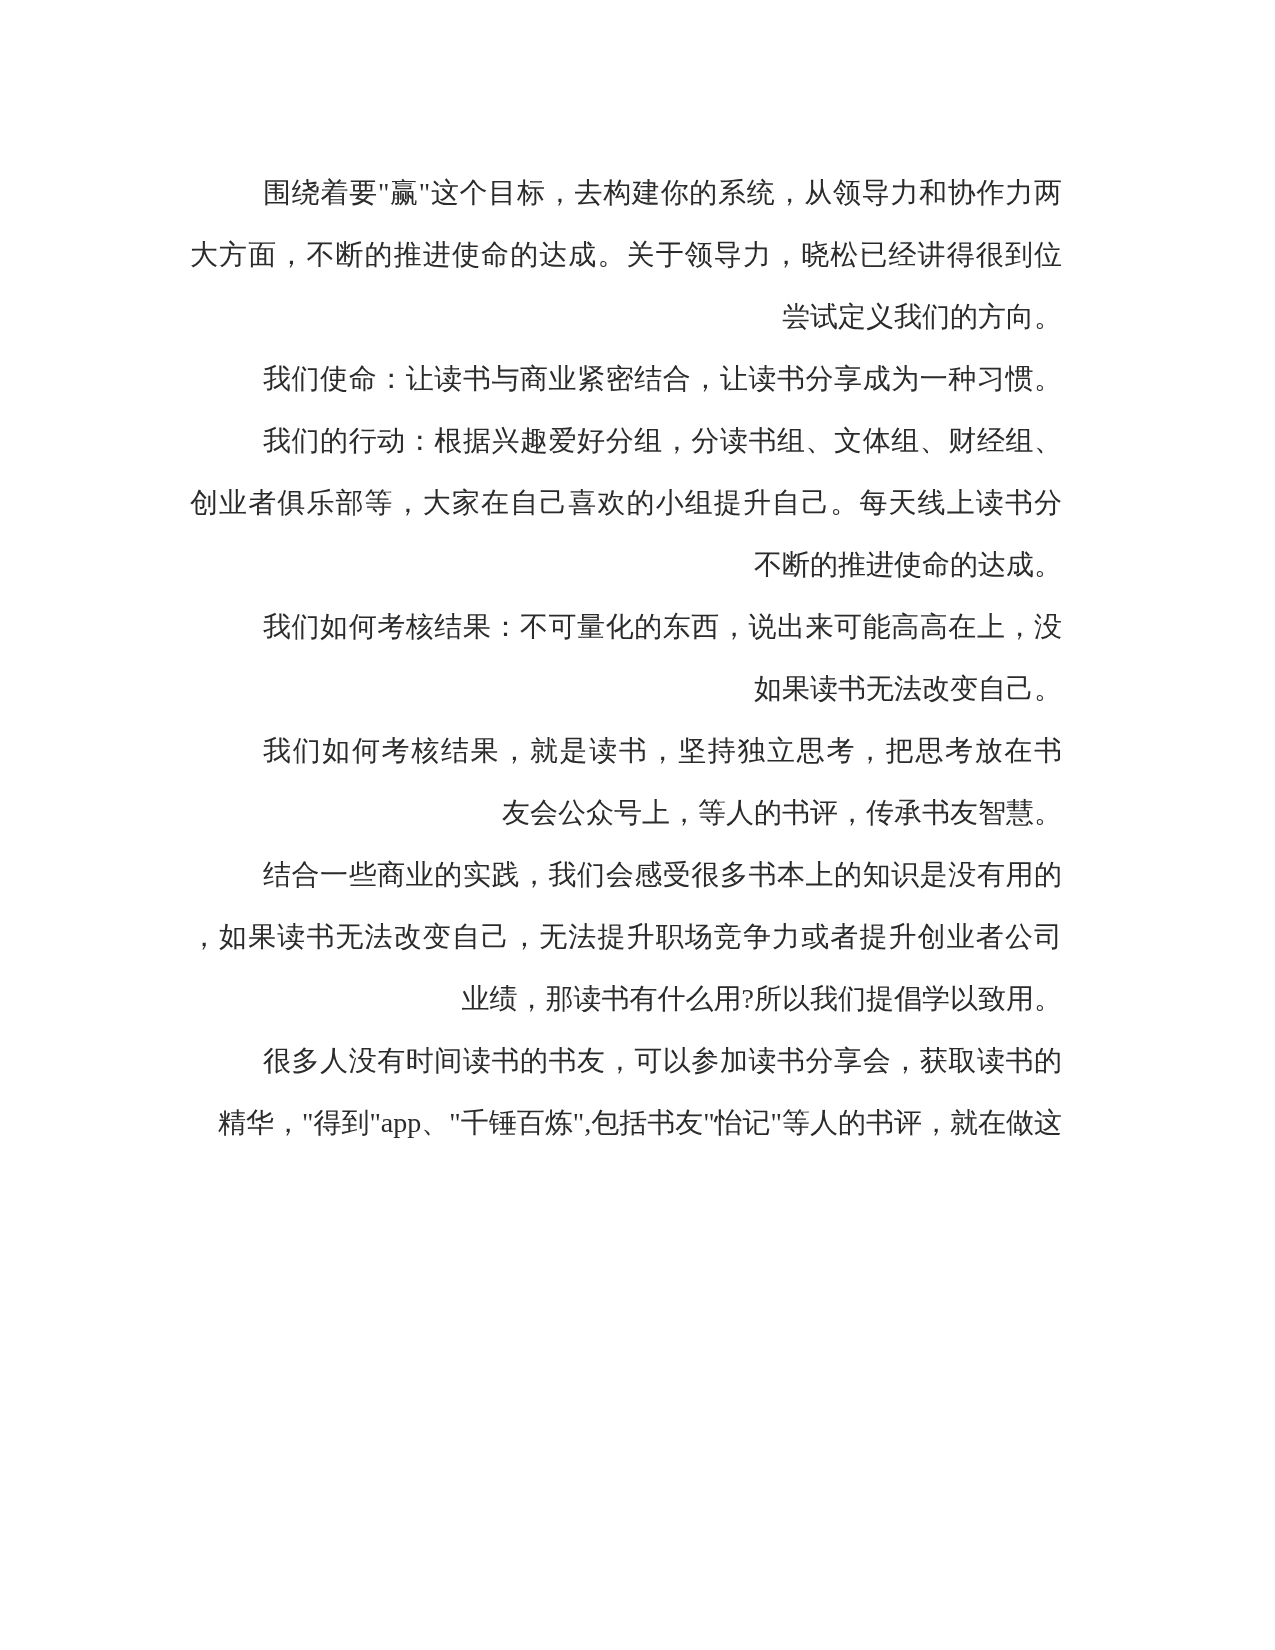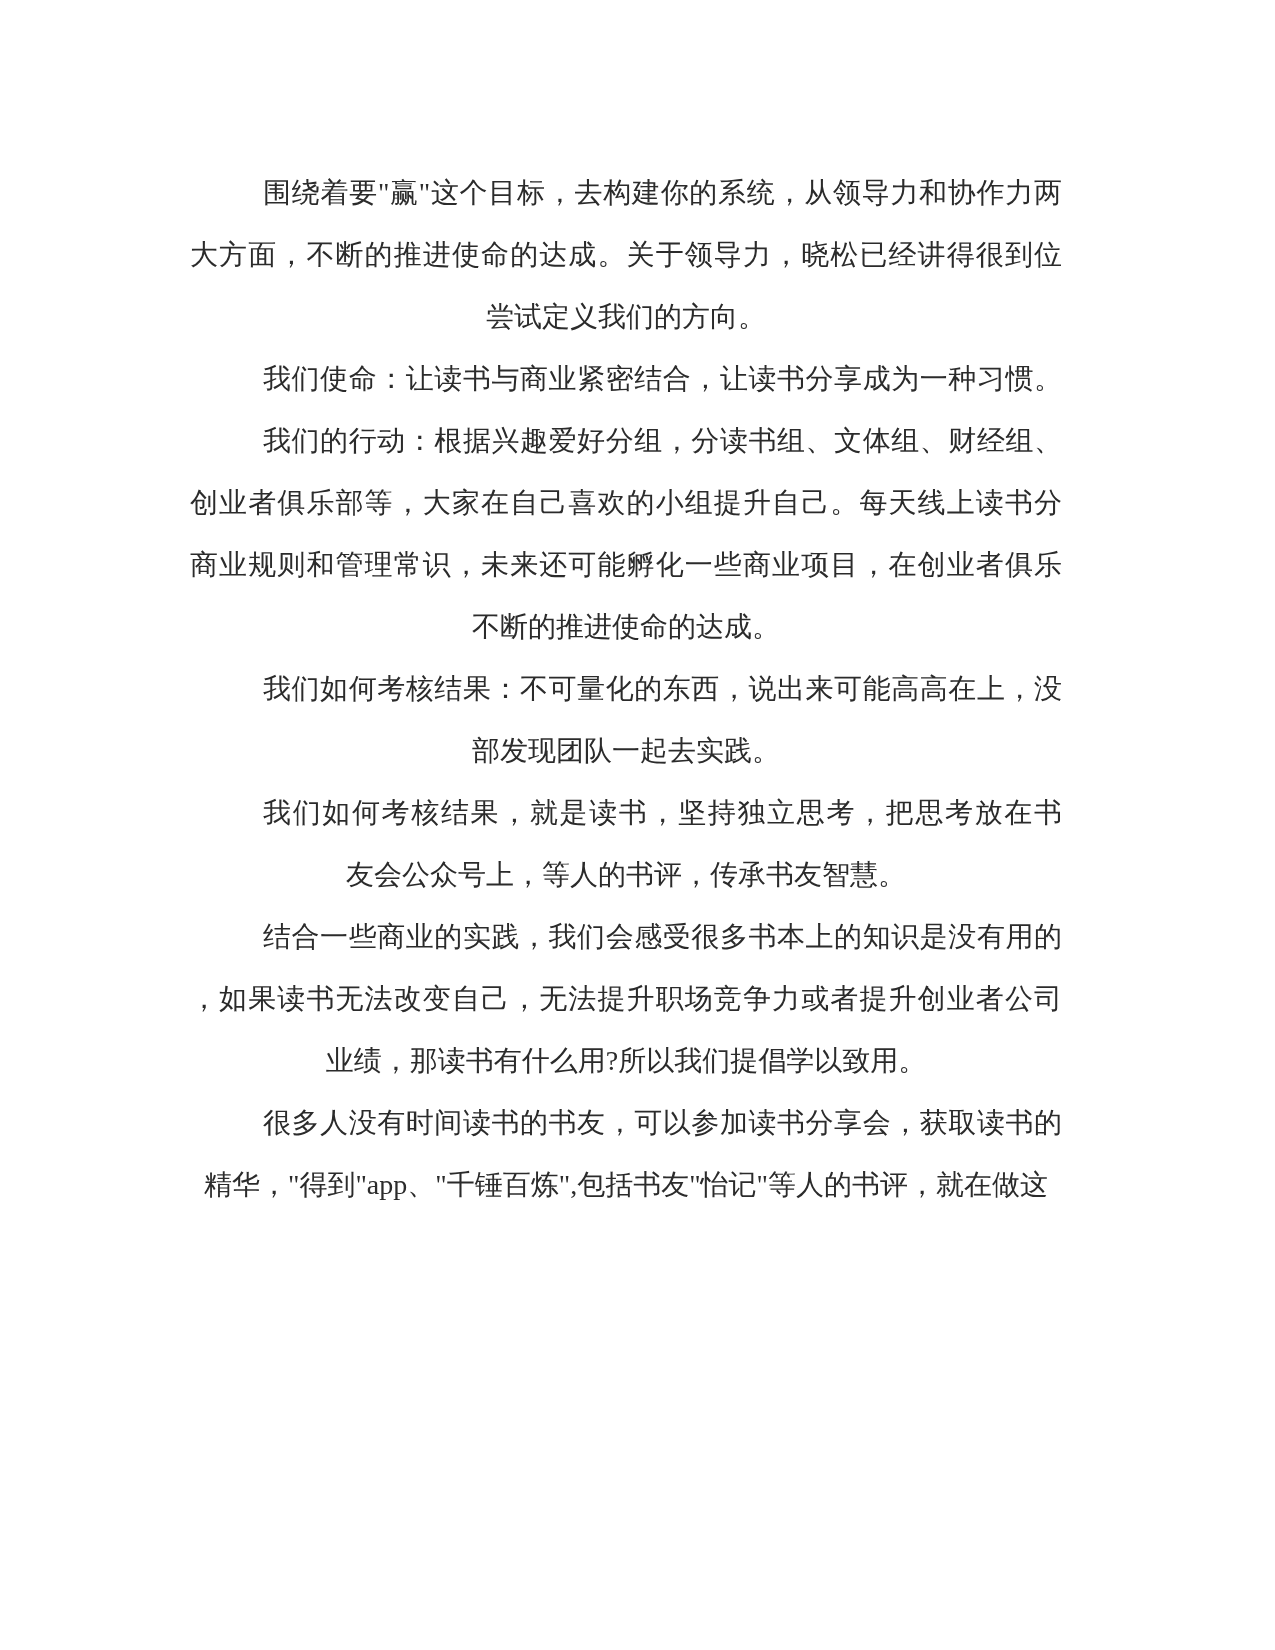--- a/index.html
+++ b/index.html
@@ -19,21 +19,21 @@
   .text-block {
     position: absolute;
     left: 190px;
     top: 162px;
     width: 872px;
   }
   .line {
     height: 62px;
     line-height: 62px;
     font-size: 28px;
-    text-align: center;
+    text-align: right;
     white-space: nowrap;
     overflow: visible;
   }
   .line.justify {
     white-space: normal;
     overflow: hidden;
     text-align: justify;
     text-align-last: justify;
     text-justify: inter-character;
   }
@@ -45,24 +45,23 @@
 <body>
 
 <div class="page">
   <div class="text-block">
     <div class="line indent justify">围绕着要"赢"这个目标，去构建你的系统，从领导力和协作力两</div>
     <div class="line justify">大方面，不断的推进使命的达成。关于领导力，晓松已经讲得很到位</div>
     <div class="line">尝试定义我们的方向。</div>
     <div class="line indent justify">我们使命：让读书与商业紧密结合，让读书分享成为一种习惯。</div>
     <div class="line indent justify">我们的行动：根据兴趣爱好分组，分读书组、文体组、财经组、</div>
     <div class="line justify">创业者俱乐部等，大家在自己喜欢的小组提升自己。每天线上读书分</div>
-    <div class="line justify">商业规则和管理常识，未来还可能孵化一些商业项目，在创业者俱乐</div>
     <div class="line">不断的推进使命的达成。</div>
     <div class="line indent justify">我们如何考核结果：不可量化的东西，说出来可能高高在上，没</div>
-    <div class="line">部发现团队一起去实践。</div>
+    <div class="line">如果读书无法改变自己。</div>
     <div class="line indent justify">我们如何考核结果，就是读书，坚持独立思考，把思考放在书</div>
     <div class="line">友会公众号上，等人的书评，传承书友智慧。</div>
     <div class="line indent justify">结合一些商业的实践，我们会感受很多书本上的知识是没有用的</div>
     <div class="line justify">，如果读书无法改变自己，无法提升职场竞争力或者提升创业者公司</div>
     <div class="line">业绩，那读书有什么用?所以我们提倡学以致用。</div>
     <div class="line indent justify">很多人没有时间读书的书友，可以参加读书分享会，获取读书的</div>
     <div class="line">精华，"得到"app、"千锤百炼",包括书友"怡记"等人的书评，就在做这</div>
   </div>
 </div>
 

